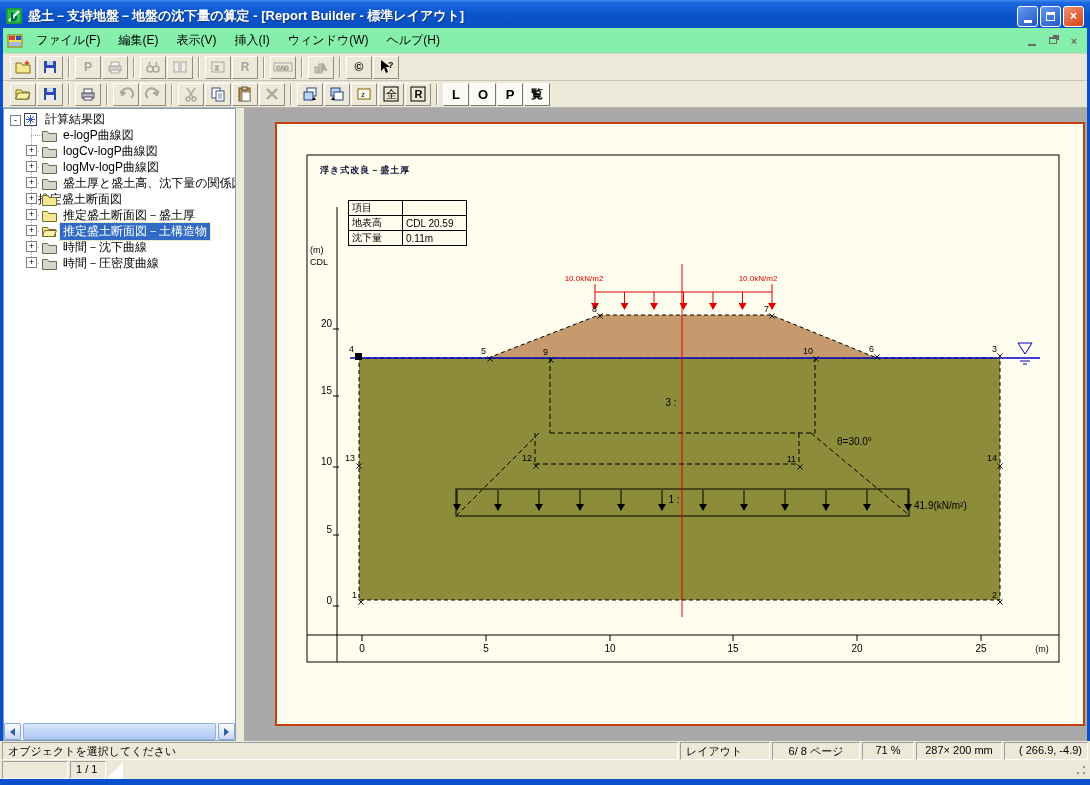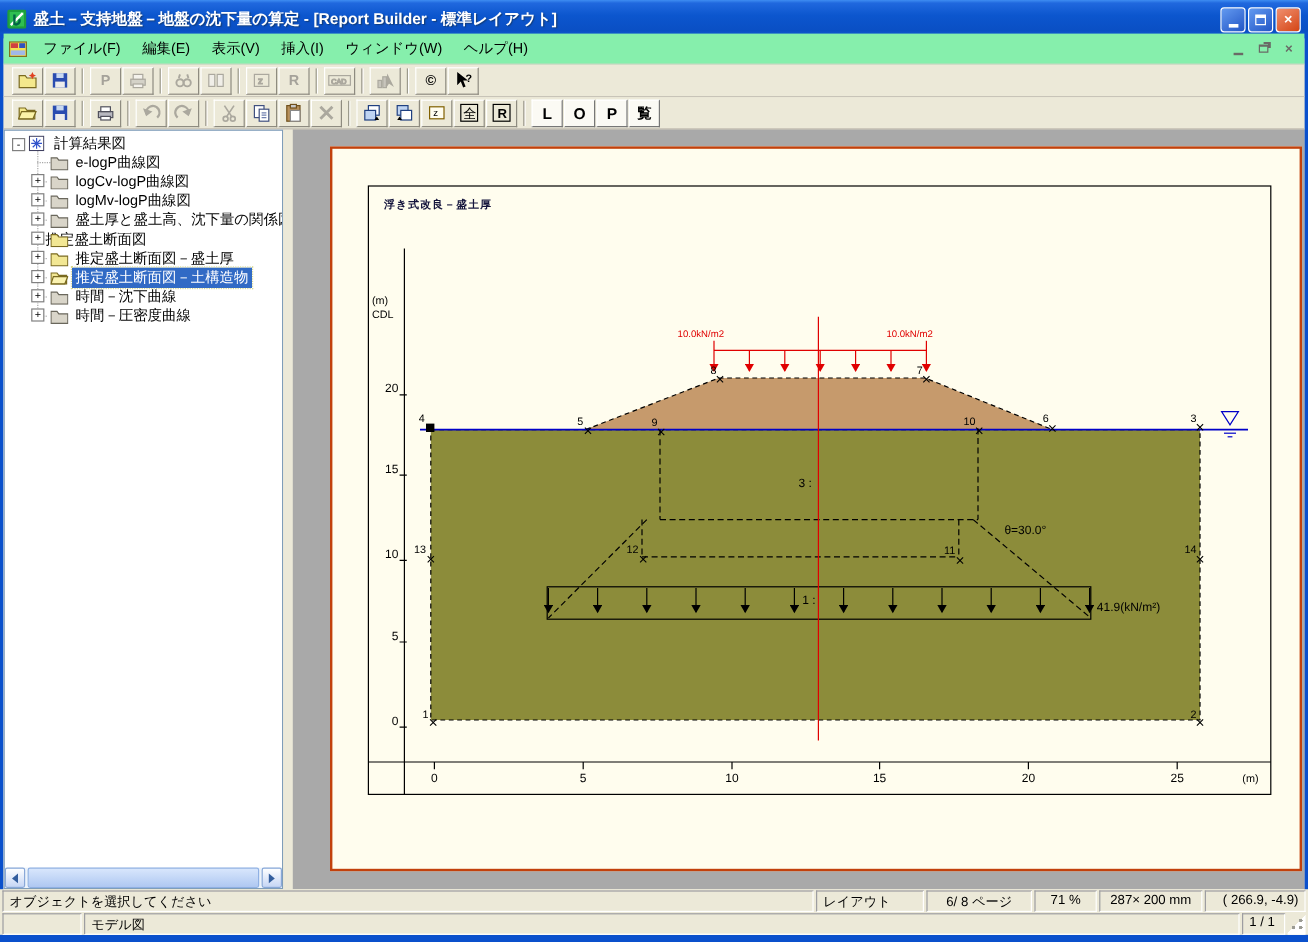--- a/index.html
+++ b/index.html
@@ -394,20 +394,36 @@
       </span>
   </div>
 </div>
 <div id="splitter" class="abs"></div>
 
 <div id="workspace" class="abs">
   <div id="page">
 
     <div class="hdr" style="left:43px;top:40px">浮き式改良－盛土厚</div>
 
+    <table id="rtable">
+      <tbody>
+          <tr>
+            <td class="c1">項目</td>
+            <td class="c2"></td>
+          </tr>
+      <tr>
+            <td class="c1">地表高</td>
+            <td class="c2">CDL 20.59</td>
+          </tr>
+      <tr>
+            <td class="c1">沈下量</td>
+            <td class="c2">0.11m</td>
+          </tr>
+    </tbody>
+      </table>
 
     <svg width="808" height="602" viewBox="0 0 808 602" style="position:absolute;left:0;top:0">
       <defs>
         <marker id="mR" markerWidth="8" markerHeight="8" refX="6" refY="4" orient="auto">
             <path d="M0,0L7,4L0,8Z" fill="#E00000"></path>
           </marker>
         <marker id="mB" markerWidth="8" markerHeight="8" refX="6" refY="4" orient="auto">
             <path d="M0,0L7,4L0,8Z" fill="#000"></path>
           </marker>
         <g id="px">
@@ -559,18 +575,17 @@
 <div id="srow1" class="abs srow">
   <span class="scell" style="flex:1">オブジェクトを選択してください</span>
   <span class="scell" style="width:90px">レイアウト</span>
   <span class="scell" style="width:88px;text-align:center">6/ 8 ページ</span>
   <span class="scell" style="width:52px;text-align:center">71 %</span>
   <span class="scell" style="width:86px;text-align:center">287× 200 mm</span>
   <span class="scell" style="width:84px;text-align:right">( 266.9,  -4.9)</span>
 </div>
 <div id="srow2" class="abs srow">
   <span class="scell" style="width:66px"></span>
-  <span class="scell" style="flex:1">モデル図</span>
   <span class="scell" style="width:36px">1 / 1</span>
   <span class="scell grip">
       <span class="gripdots"></span>
     </span>
 </div>
 
 </body></html>

